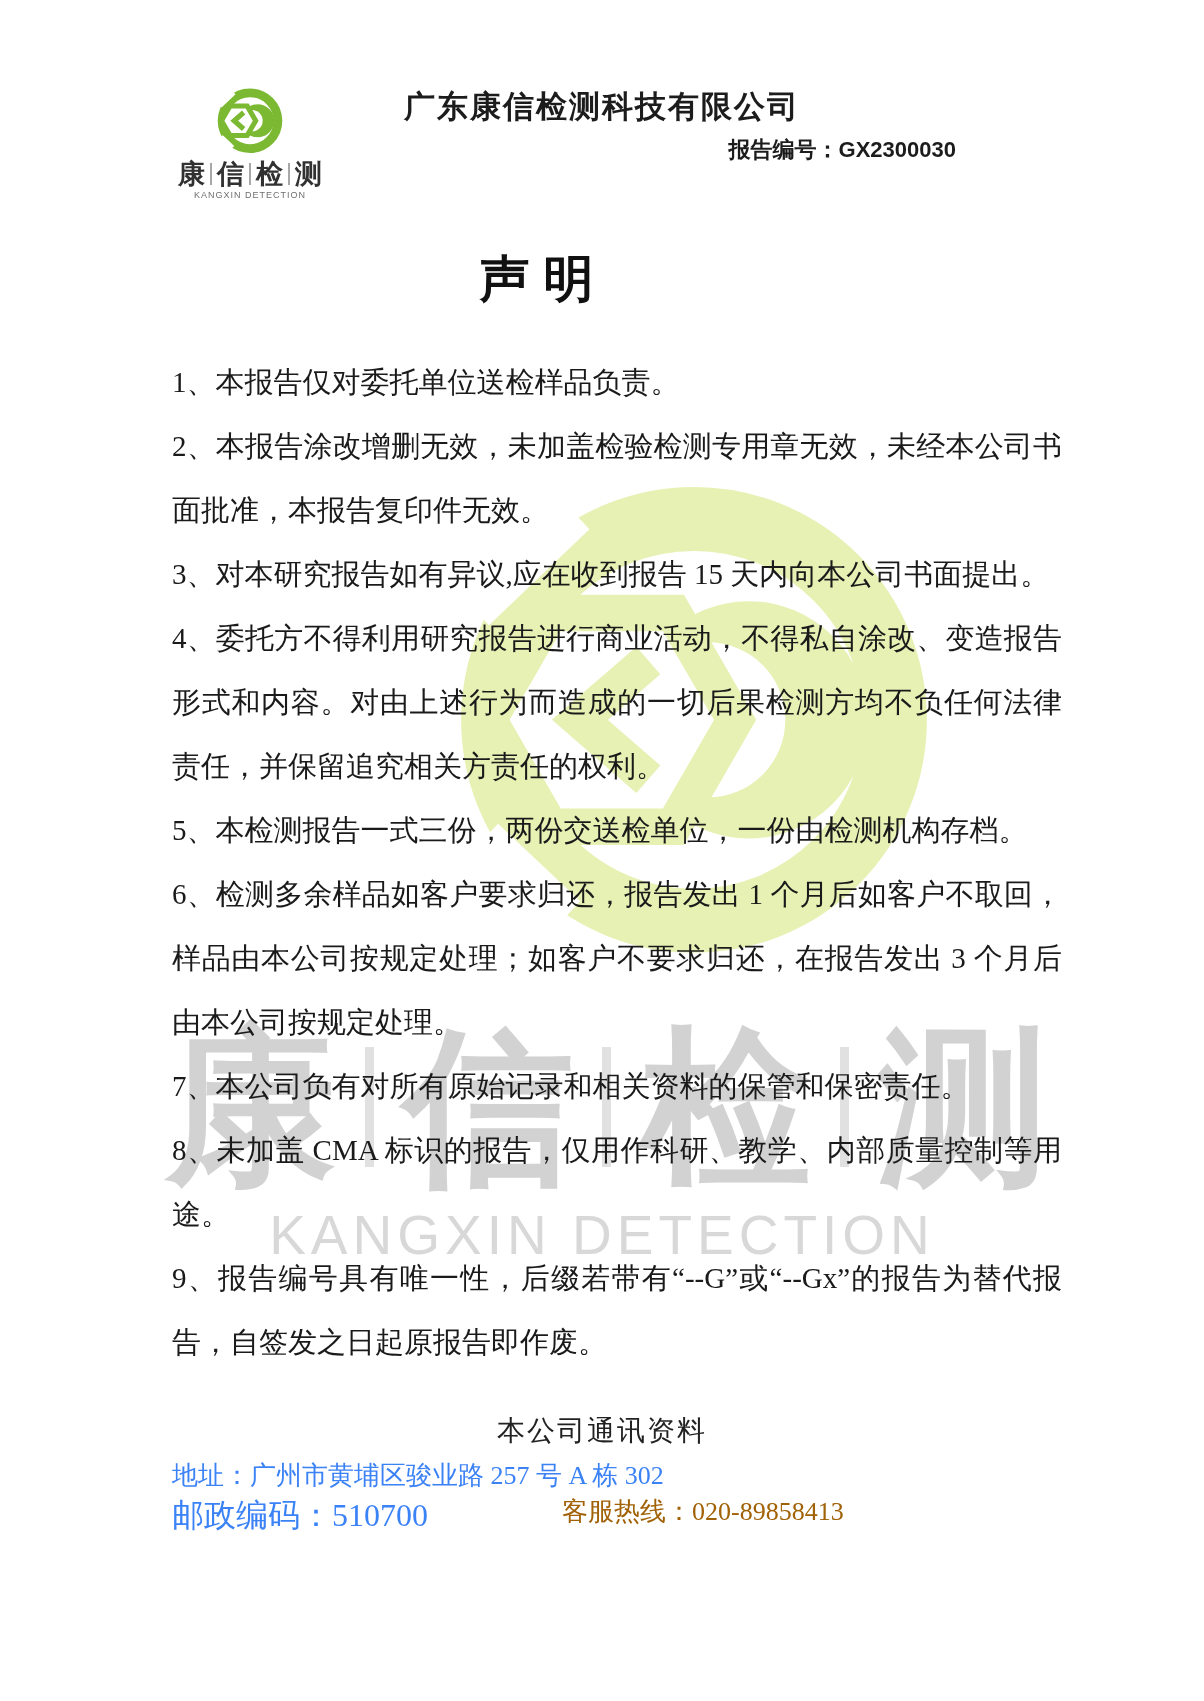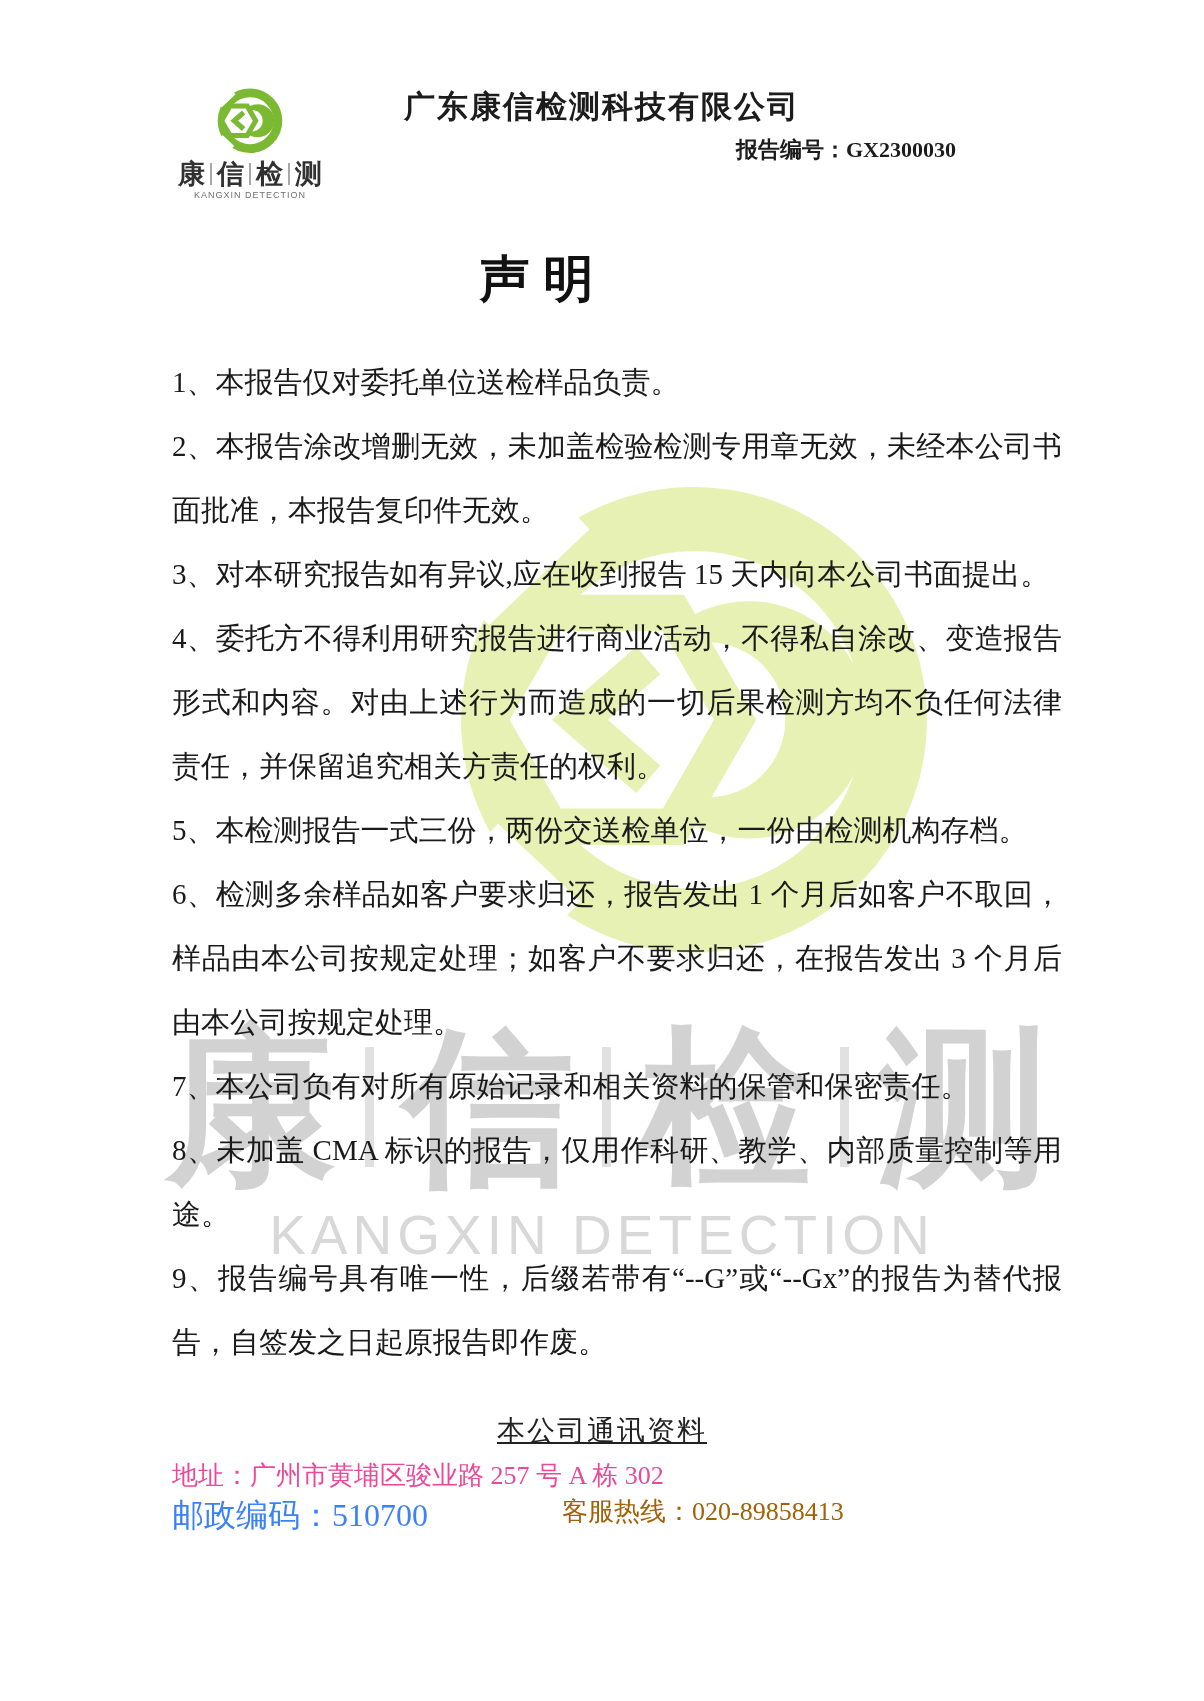--- a/index.html
+++ b/index.html
@@ -39,43 +39,43 @@
     font-size:9px; letter-spacing:1px; color:#6f6f6f; white-space:nowrap;
   }
   .company{
     position:absolute; left:0; top:86px; width:1204px; z-index:1;
     text-align:center; font-size:31px; font-weight:bold; letter-spacing:2px;
   }
   .report-no{
     position:absolute; top:135px; right:248px; z-index:1;
     font-size:22px; font-weight:bold; white-space:nowrap;
   }
-  .report-no .num{ font-family:Liberation Serif, serif;margin-top:24px; }
+  .report-no .num{ font-family:Liberation Sans, sans-serif;margin-top:24px; }
 
   
   .doc-title{
     position:absolute; left:0; top:246px; width:1073px; z-index:1;
     text-align:center; font-size:50px; font-weight:bold; letter-spacing:14px;
     text-indent:14px; color:#111;
   }
 
   
   .body{
     position:absolute; left:172px; top:350px; width:890px; z-index:1;
     font-size:29px; line-height:64px; text-align:justify;
     color:#1a1a1a;
   }
   .body p{ margin:0; }
 
   
   .footer-title{
     position:absolute; left:0; top:1412px; width:1204px; z-index:1;
-    text-align:center; font-size:28px; letter-spacing:2px; color:#222;text-decoration:underline;
+    text-align:center; font-size:28px; letter-spacing:2px; color:#222;
   }
-  .addr1{ position:absolute; left:172px; top:1458px; z-index:1; font-size:26px; color:#ec4899; }
+  .addr1{ position:absolute; left:172px; top:1458px; z-index:1; font-size:26px; color:#3b82f6; }
   .addr2{ position:absolute; left:172px; top:1494px; z-index:1; font-size:32px; color:#3b82f6; }
   .addr3{ position:absolute; left:562px; top:1494px; z-index:1; font-size:26px; color:#a16207; }
 </style>
 </head>
 <body>
 
 <div class="page">
 
   <svg class="wm-logo" viewBox="0 0 120 120" aria-hidden="true">
     <circle cx="60" cy="58" r="44" fill="none" stroke="#e7f1b4" stroke-width="14"></circle>

